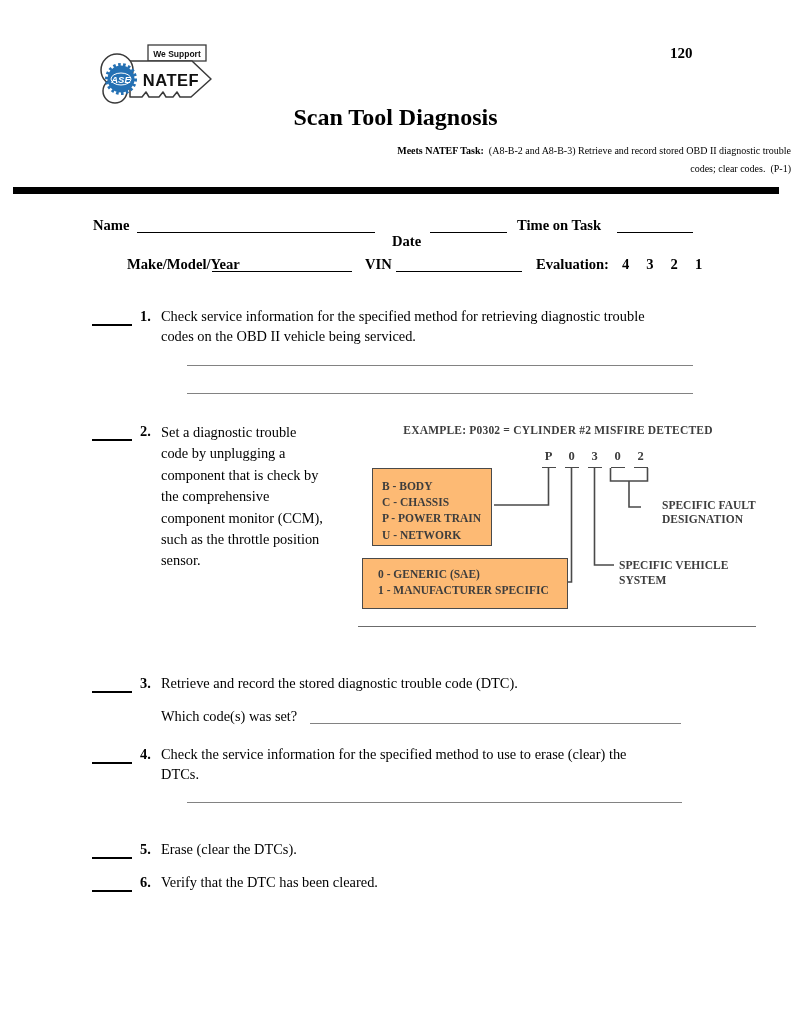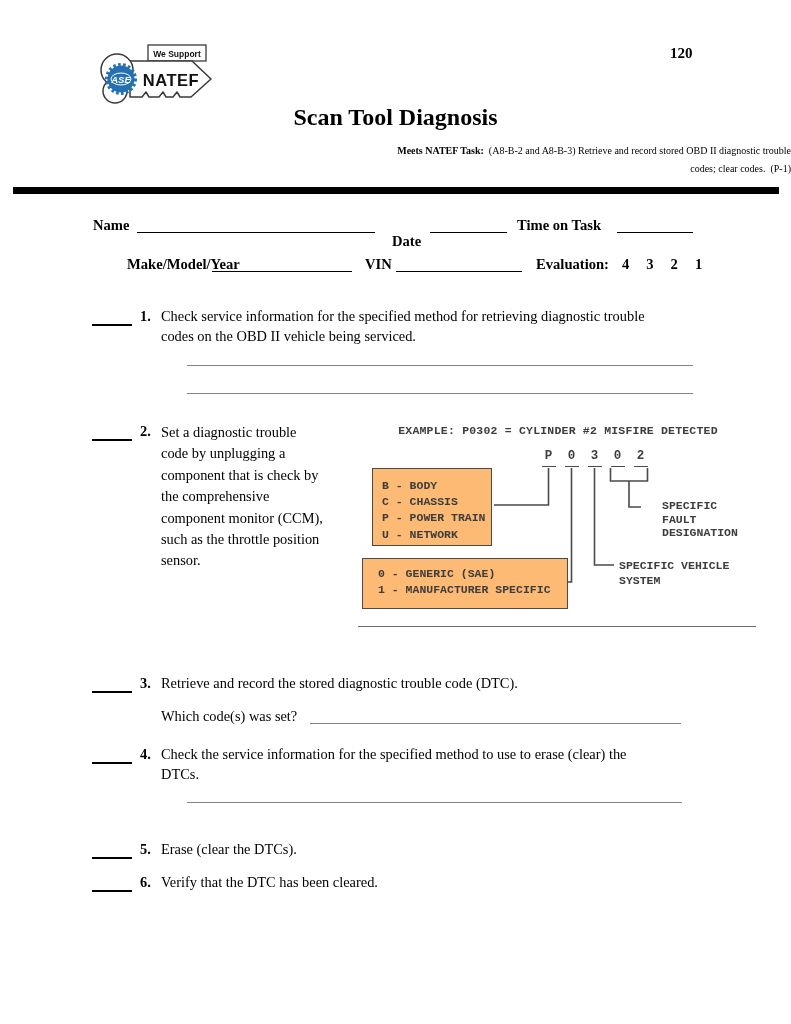--- a/index.html
+++ b/index.html
@@ -43,21 +43,21 @@
   #s3-blank{top:678px;} #s3-num{top:674px;} #s3-text{top:674px;}
   #s3-question{position:absolute;left:161px;top:708px;font-size:14.4px;}
   #s3-qline{left:310px;top:708px;width:371px;height:15px;}
   #s4-blank{top:749px;} #s4-num{top:745px;} #s4-text{top:745px;}
   #s4-line{left:187px;top:789px;width:495px;}
   #s5-blank{top:844px;} #s5-num{top:840px;} #s5-text{top:840px;}
   #s6-blank{top:877px;} #s6-num{top:873px;} #s6-text{top:873px;}
 
   
   .diagram{position:absolute;left:358px;top:420px;width:400px;height:212px;
-           font-family:Liberation Mono, monospace;color:#3d3d3d;}
+           font-family:Liberation Serif, serif;color:#3d3d3d;}
   .dg-title{position:absolute;top:4px;left:0;width:100%;text-align:center;
             font-size:11.5px;font-weight:700;letter-spacing:.2px;}
   .digit-row{position:absolute;left:179px;top:29px;display:flex;}
   .digit{width:23px;text-align:center;}
   .digit-char{font-size:12.5px;font-weight:700;}
   .digit-underline{width:14px;border-bottom:1.6px solid #4a4a4a;height:2px;margin:1px auto 0;}
   .connect{position:absolute;left:0;top:0;}
   .dbox{position:absolute;background:#fdba74;border:1.6px solid #4a4a4a;
         font-size:11.5px;font-weight:700;line-height:16.2px;color:#3d3d3d;}
   #box1{left:14px;top:48px;width:109px;height:67px;padding:9px 0 0 9px;}

